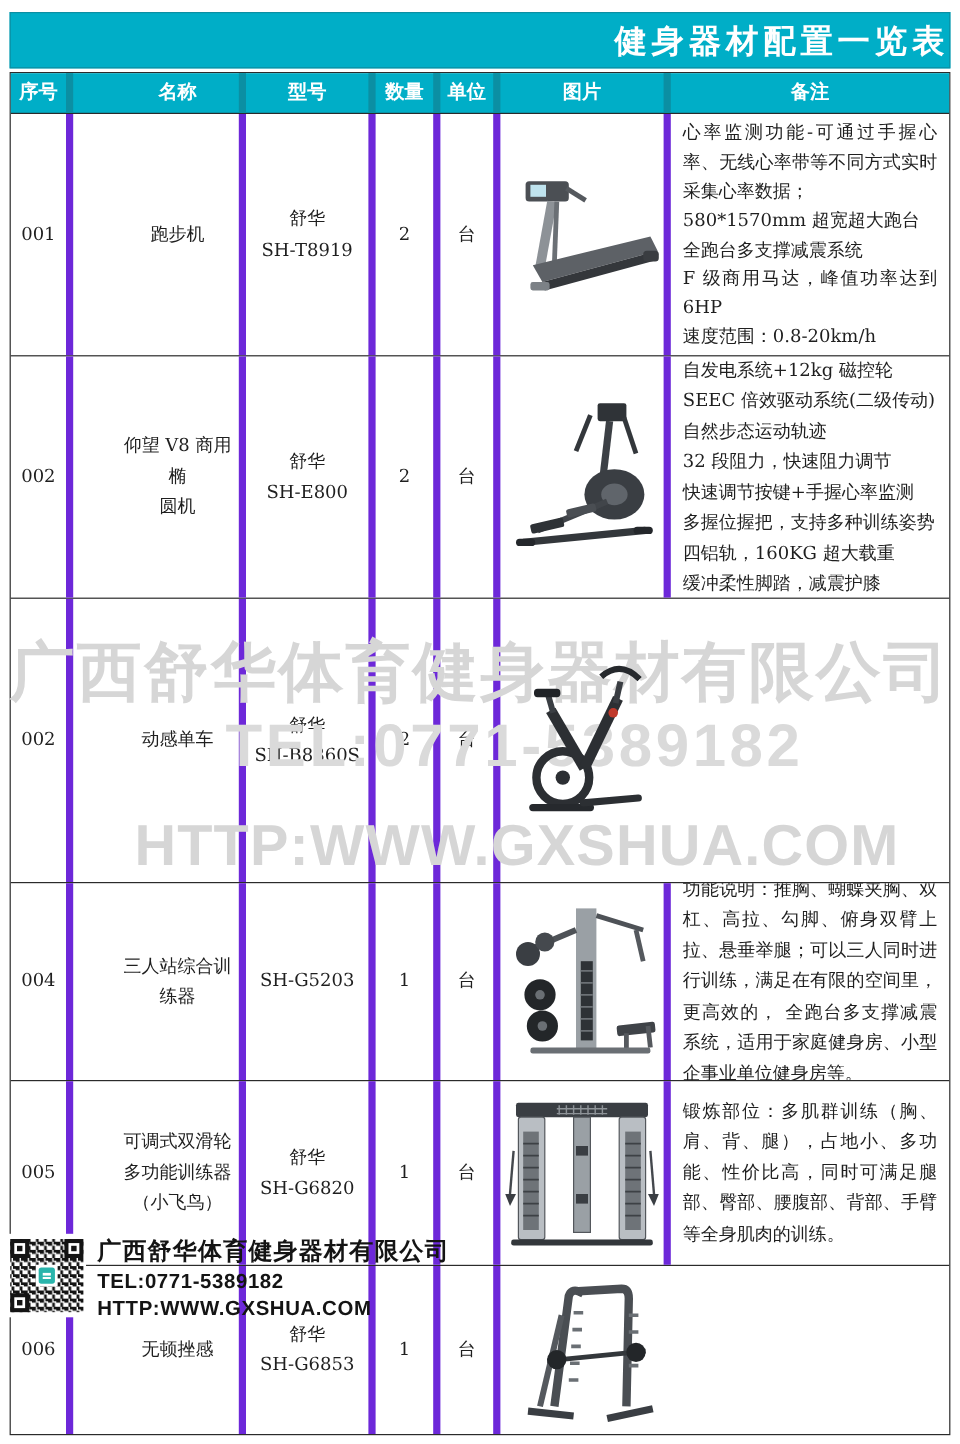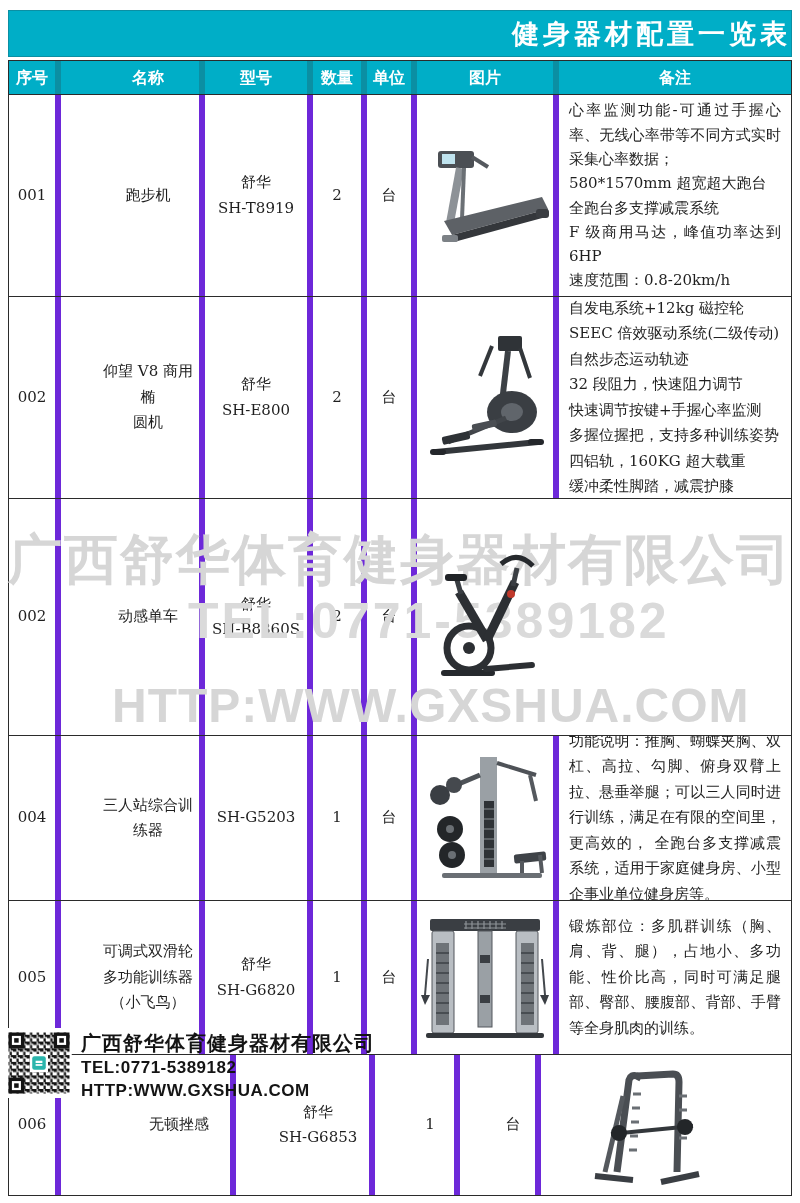--- a/index.html
+++ b/index.html
@@ -10,21 +10,21 @@
 
   
   .title-bar { height:47px; background:#00aec7; border:1px solid #0b8fa3;
                display:flex; align-items:center; justify-content:flex-end; margin-bottom:3px; }
   .title-bar span { font-family:"Liberation Sans","DejaVu Sans",sans-serif; font-weight:bold;
                     font-size:27px; color:#ffffff; letter-spacing:4px; }
 
   
   .grid { border:1px solid #2b2b2b; background:transparent; }
   .trow { display:flex; border-bottom:1px solid #2b2b2b; }
-  .trow:last-child { border-bottom:none;gap:31px; }
+  .trow:last-child { border-bottom:none; }
   .cell { border-right:6px solid #6d28d9; display:flex; flex-direction:column;
           align-items:center; justify-content:center; text-align:center;
           font-size:15px; line-height:1.7; white-space:pre-line; overflow:hidden; }
   .cell:last-child { border-right:none; }
 
   .c-id   { width:52px; }
   .c-name { width:108px;margin-left:36px; }
   .c-model{ width:108px; }
   .c-qty  { width:54px; }
   .c-unit { width:50px; }

